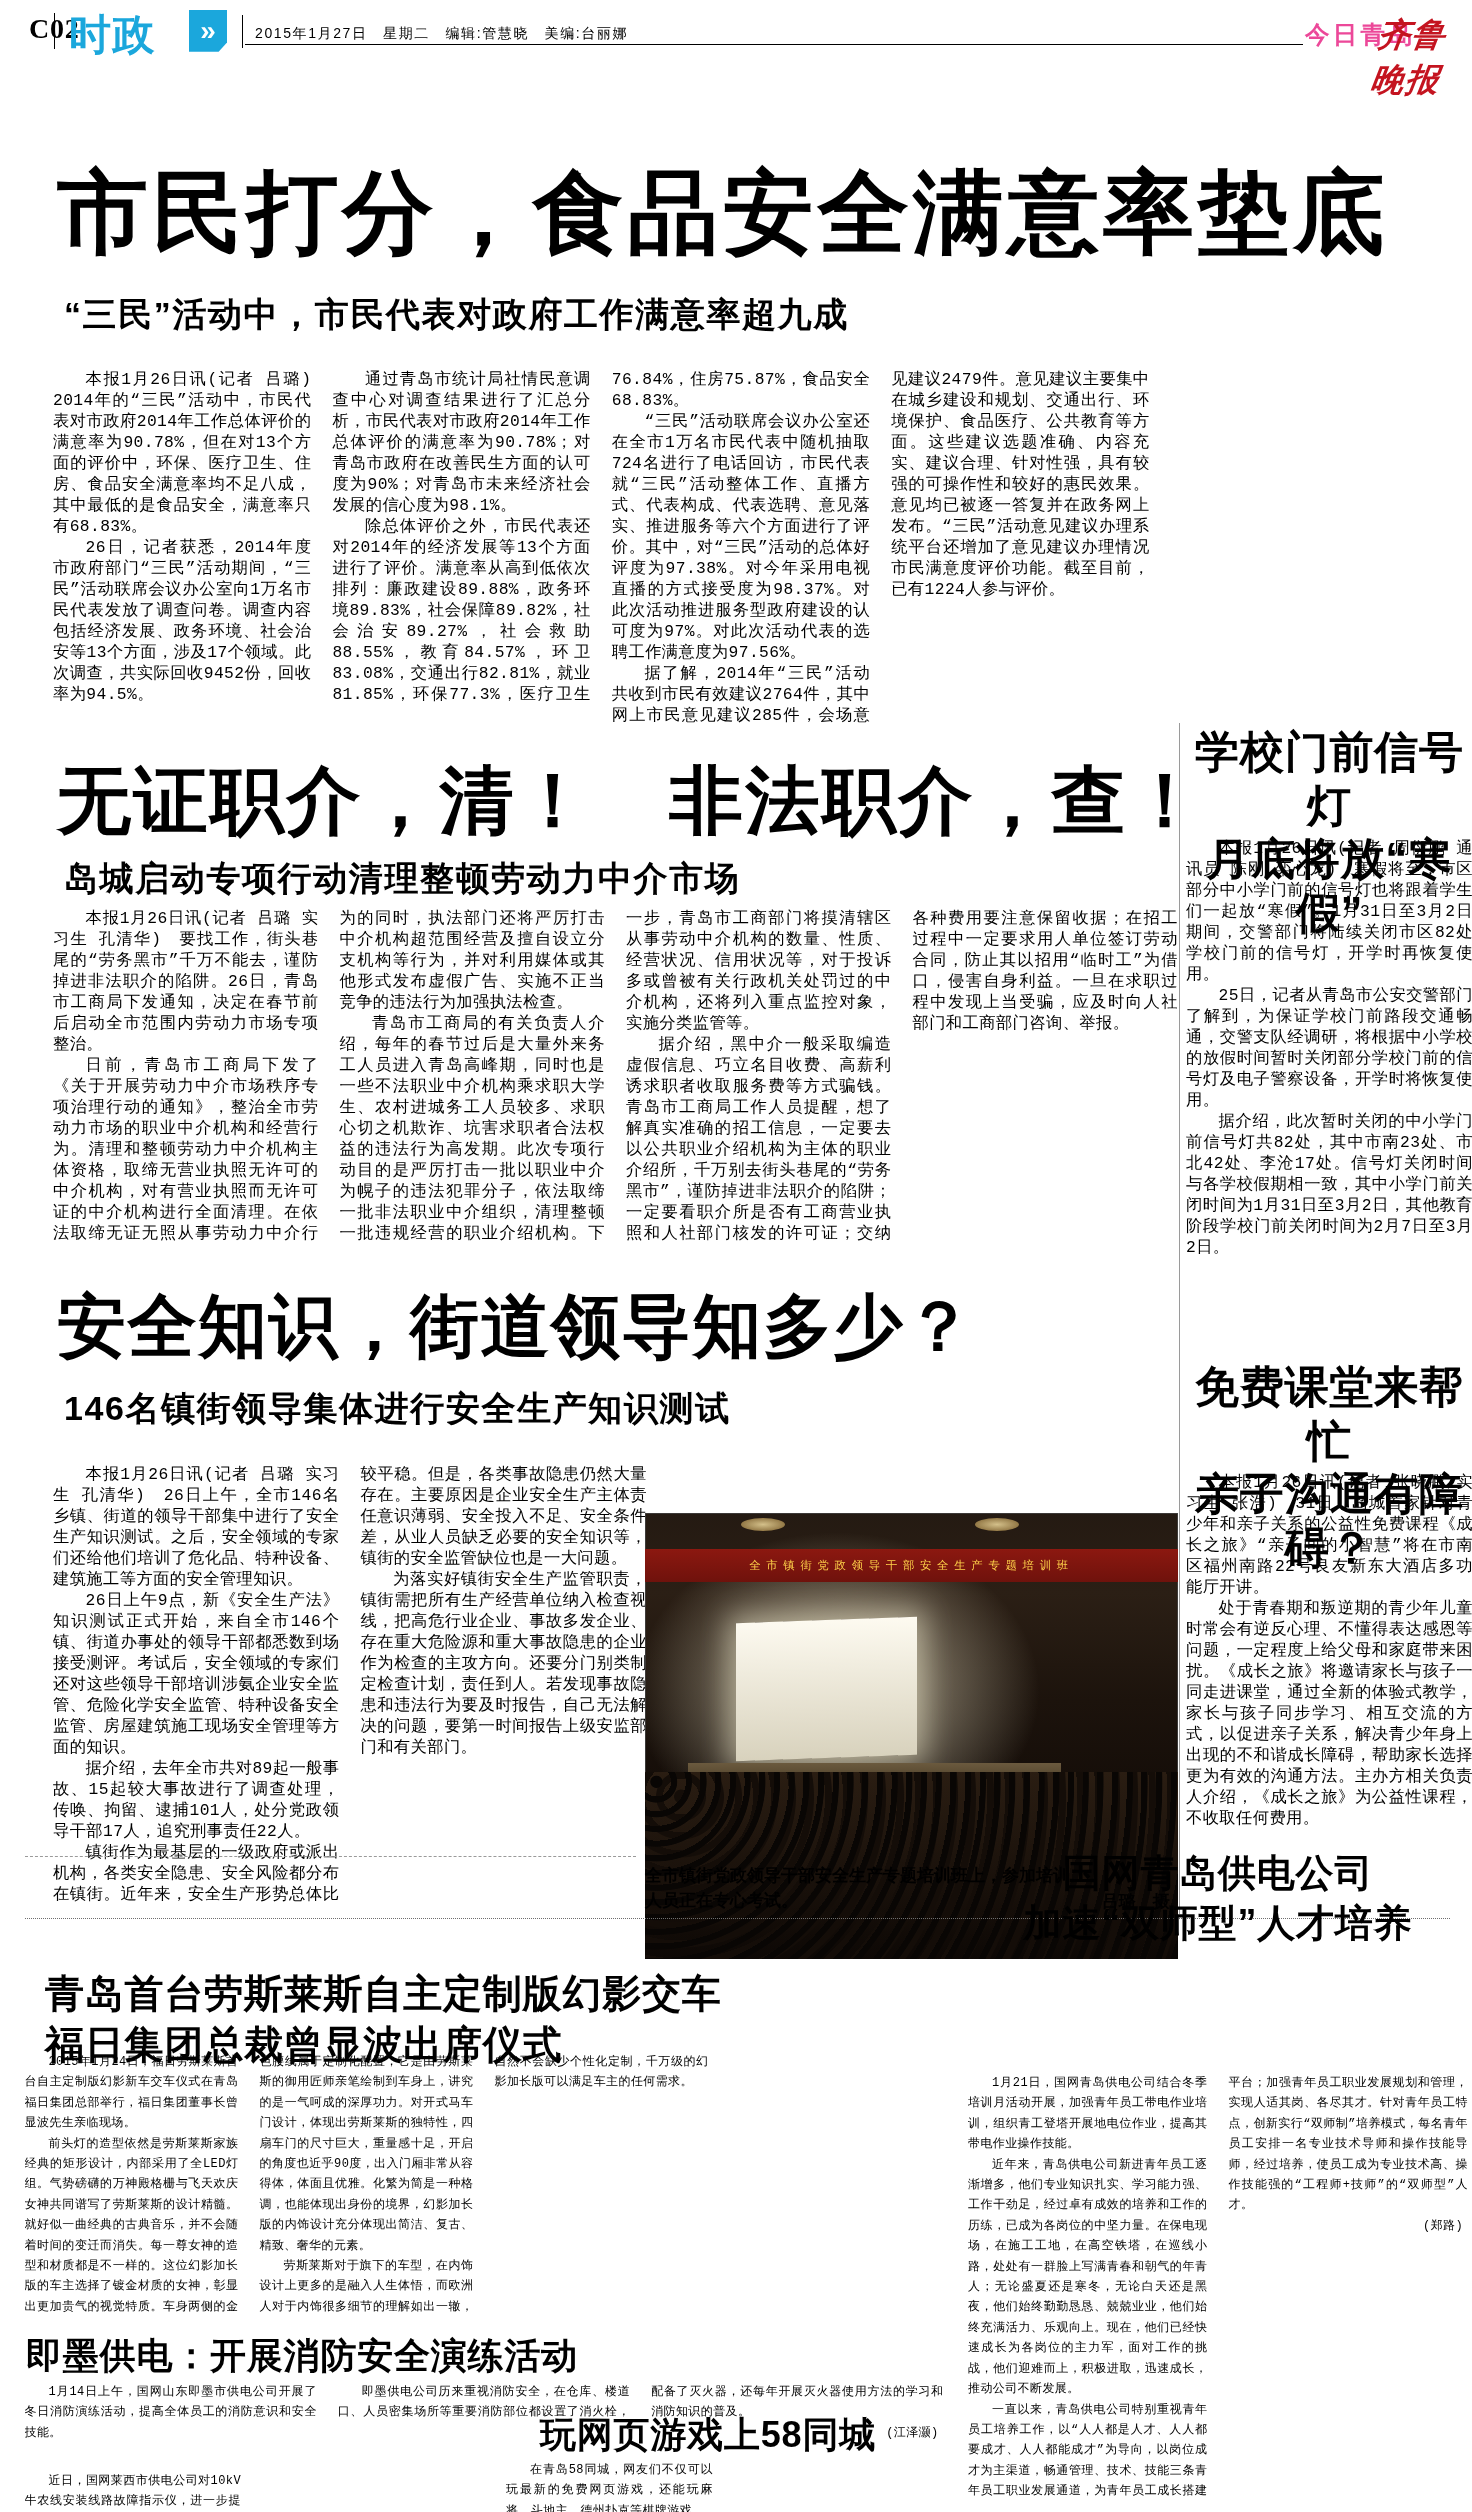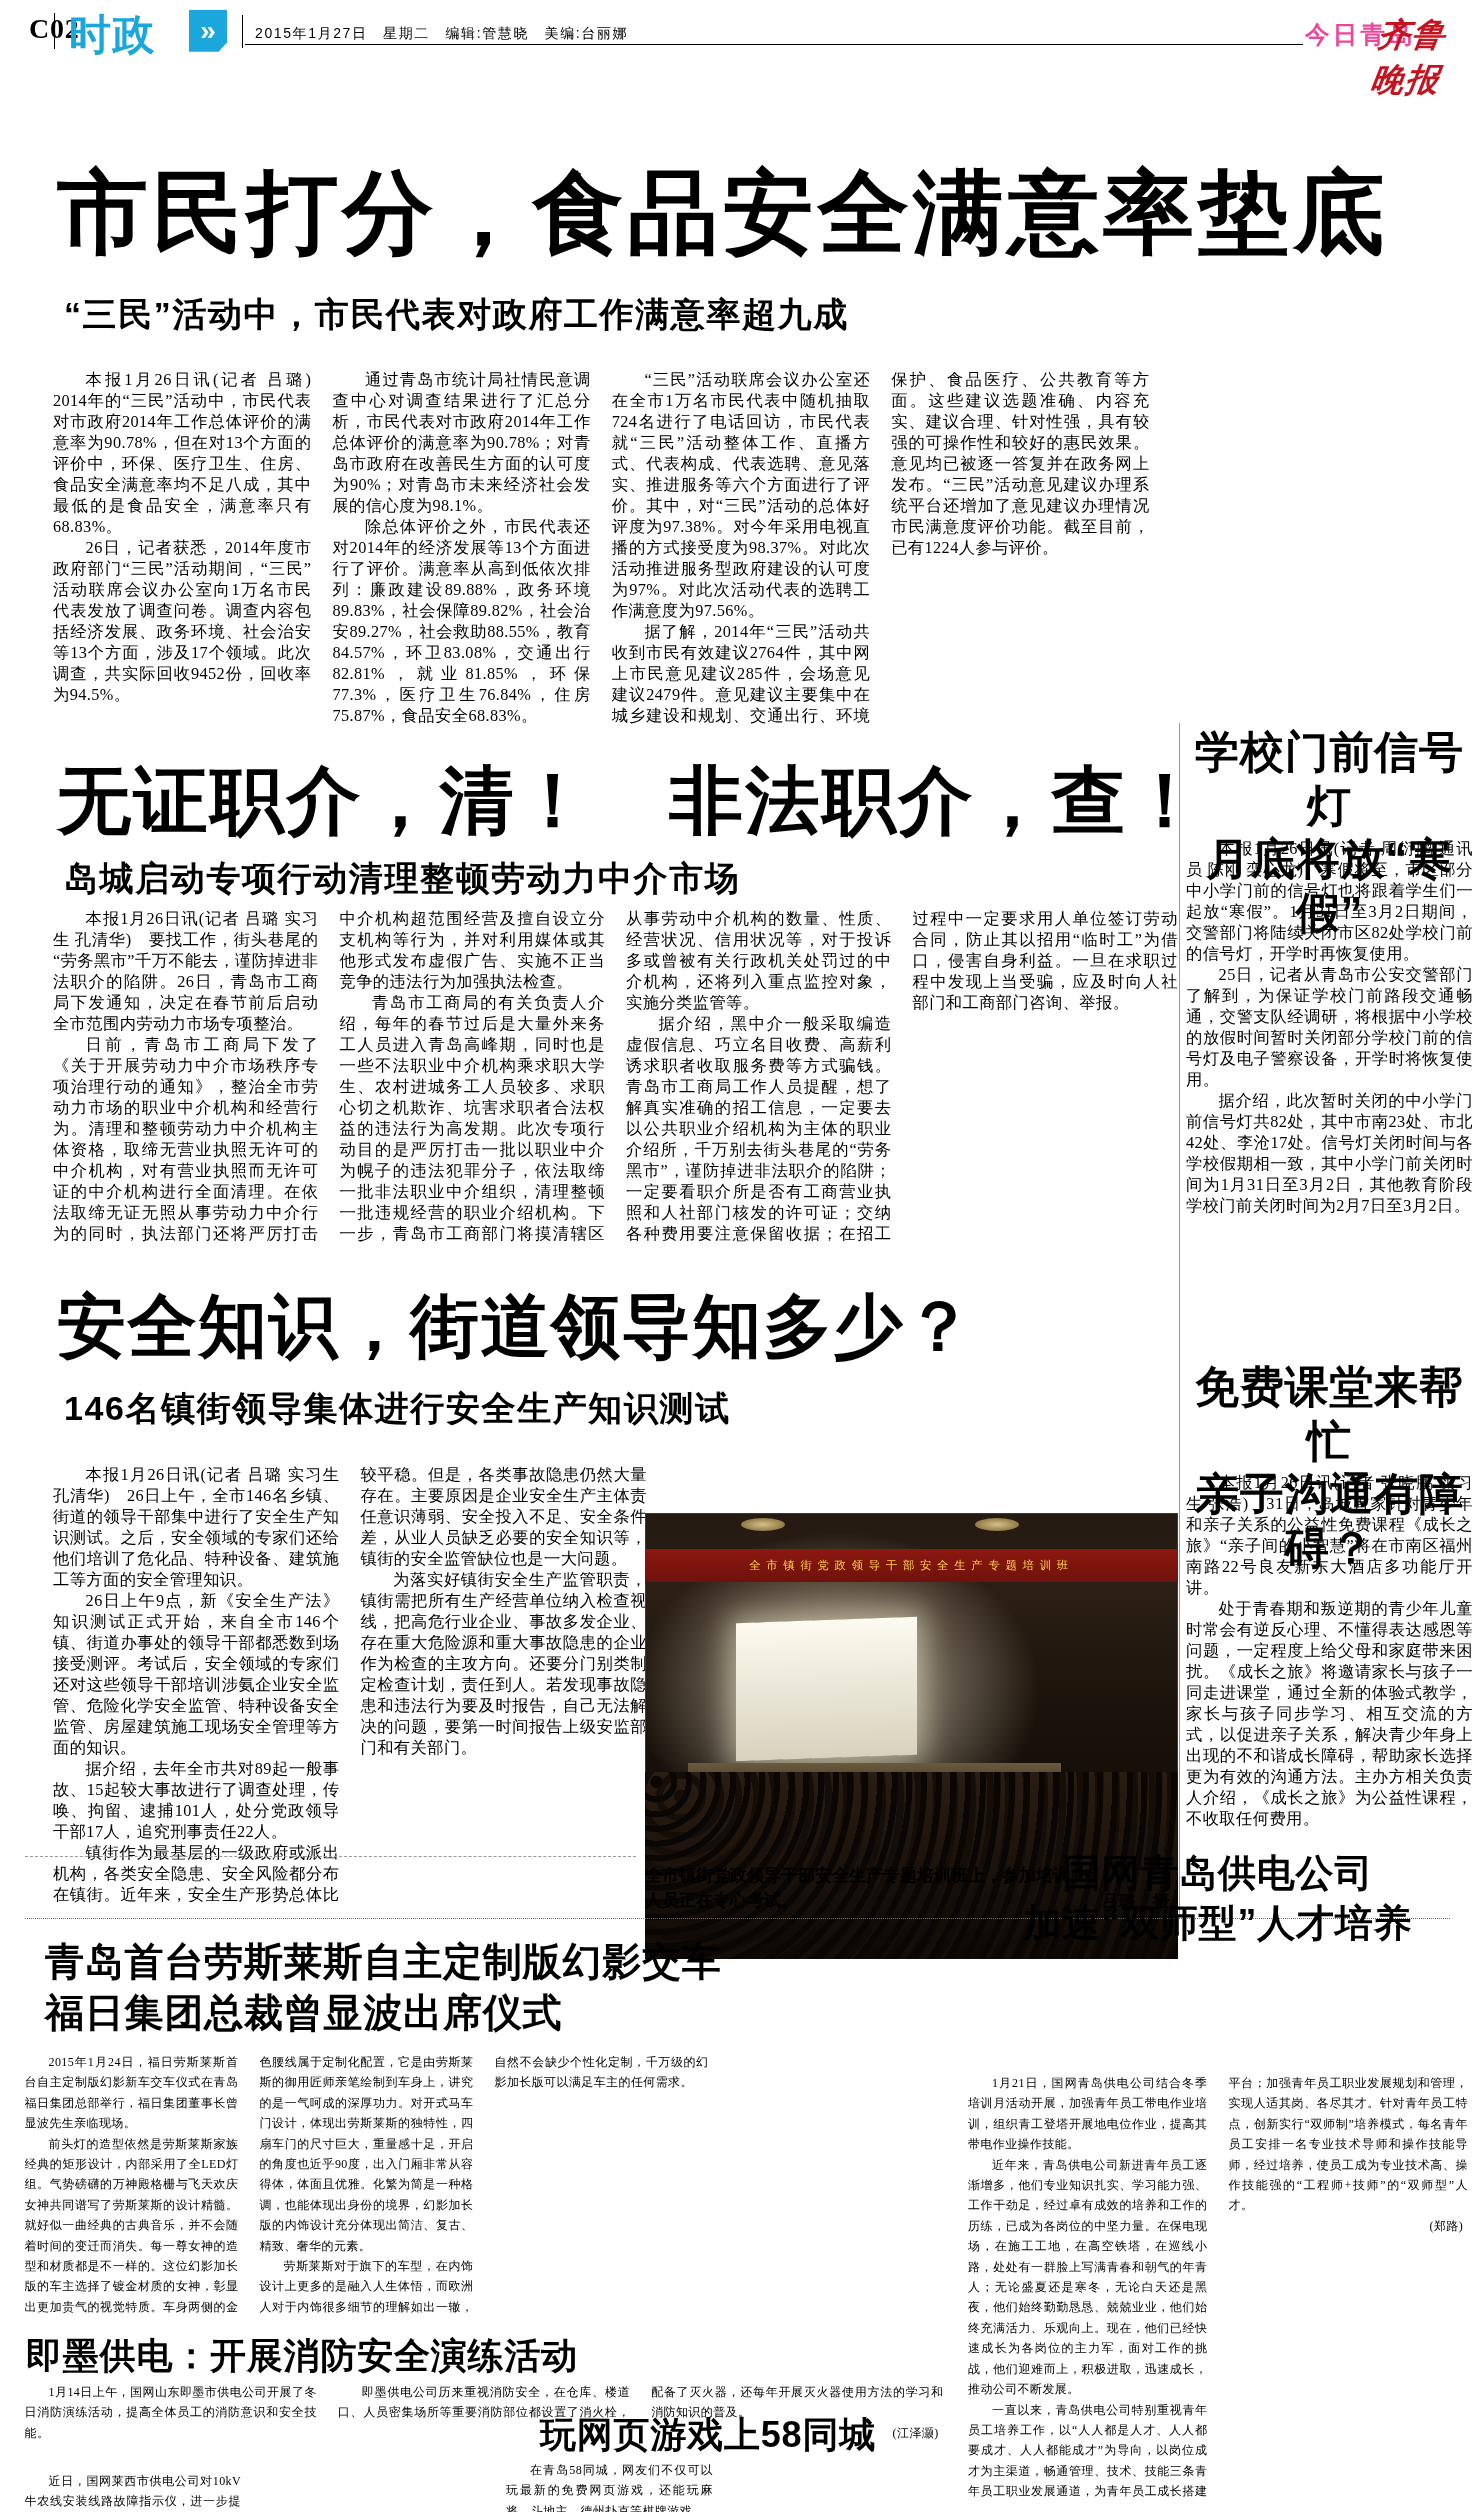--- a/index.html
+++ b/index.html
@@ -17,26 +17,26 @@
   .rule{border-top:1.6px solid #000;}
   .edition{color:#ec4899;font:bold 24.5px "Liberation Sans",sans-serif;letter-spacing:3.3px;}
   .paperlogo{color:#c41420;font:bold italic 33px "Liberation Serif",serif;letter-spacing:1.6px;
              transform:skewX(-8deg);}
   
   .h-main{font:900 91px/1.12 "Liberation Sans",sans-serif;letter-spacing:4.1px;white-space:nowrap;}
   .h-sub{font:600 34px/1.2 "Liberation Sans",sans-serif;letter-spacing:1.6px;}
   .h-a2{font:900 74px/1.1 "Liberation Sans",sans-serif;letter-spacing:2.5px;white-space:nowrap;}
   .h-a3{font:900 69px/1.1 "Liberation Sans",sans-serif;letter-spacing:1.6px;white-space:nowrap;}
   .h-side{font:900 44px/1.22 "Liberation Sans",sans-serif;text-align:center;letter-spacing:0.8px;}
-  .h-b1{font:900 39px/1.3 "Liberation Sans",sans-serif;letter-spacing:0.8px;}
+  .h-b1{font:900 39px/1.3 "Liberation Sans",sans-serif;letter-spacing:0.8px;margin-top:32px;}
   .h-b2{font:900 36px/1.2 "Liberation Sans",sans-serif;letter-spacing:0.8px;}
   .h-b5{font:900 38px/1.32 "Liberation Sans",sans-serif;text-align:center;letter-spacing:0.8px;}
   
   .story{font-size:16.3px;line-height:21px;text-align:justify;letter-spacing:0.4px;
-         column-gap:21px;column-fill:auto;overflow:hidden;}
+         column-gap:21px;column-fill:auto;overflow:hidden;font-family:Liberation Mono, monospace;}
   .story p{margin:0;text-indent:2em;}
   .story-sm{font-size:12px;line-height:20.4px;}
   .sig{text-align:right;text-indent:0;padding-right:4.9px;}
   .c5{column-count:5;} .c4{column-count:4;} .c3{column-count:3;} .c2{column-count:2;}
   
   .vsep{width:0;border-left:0.8px solid #9a9a9a;}
   .hdash{border-top:1.6px dashed #9a9a9a;}
   .hdots{border-top:1.6px dotted #6f6f6f;}
   
   .photo{background:

